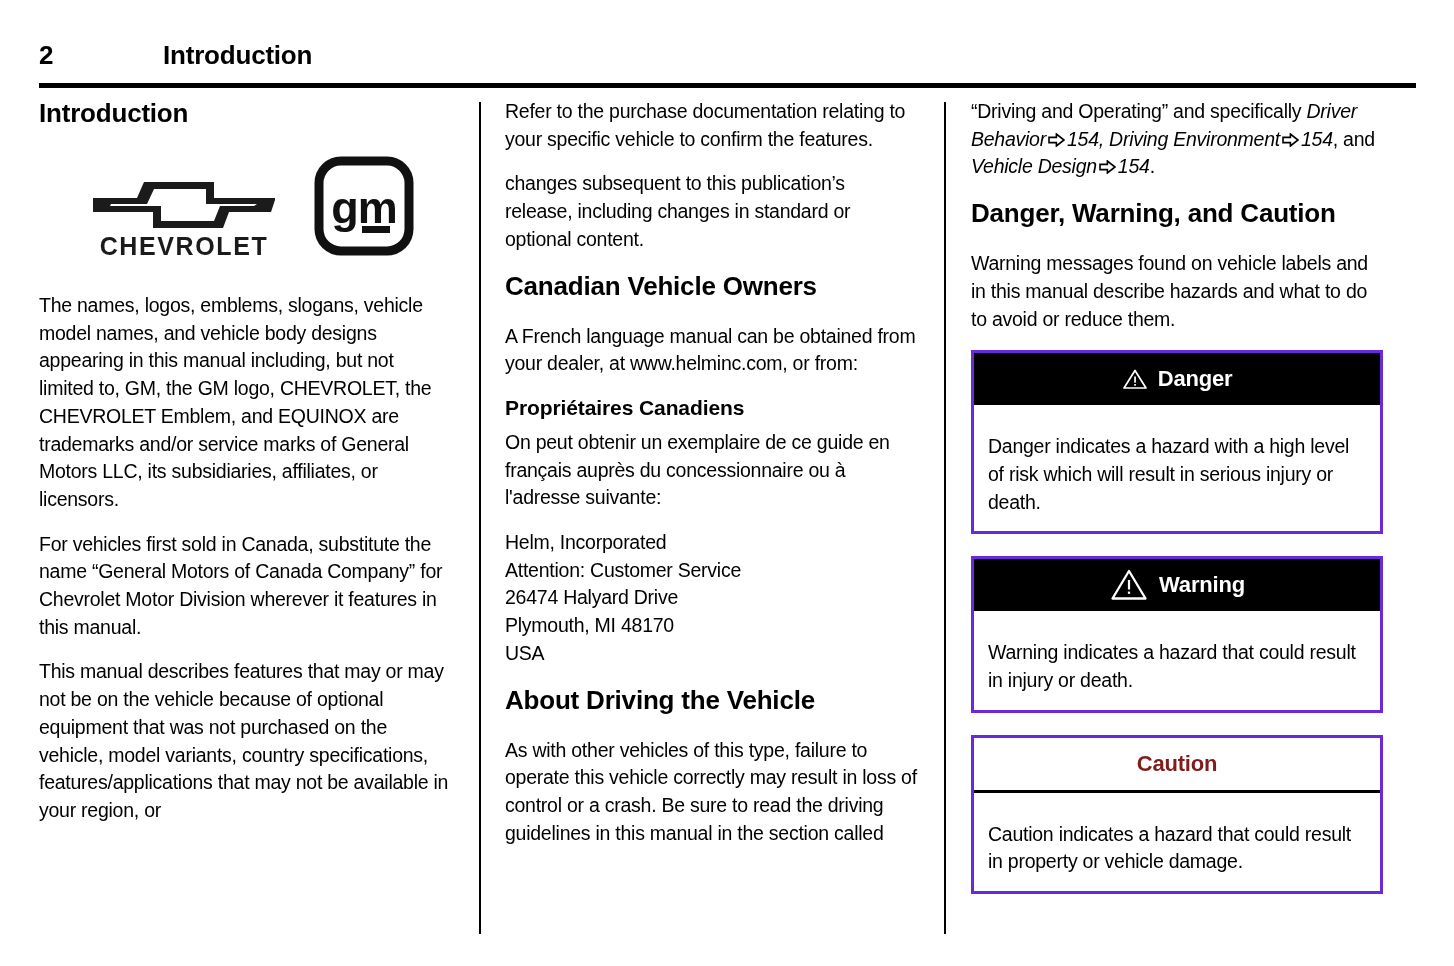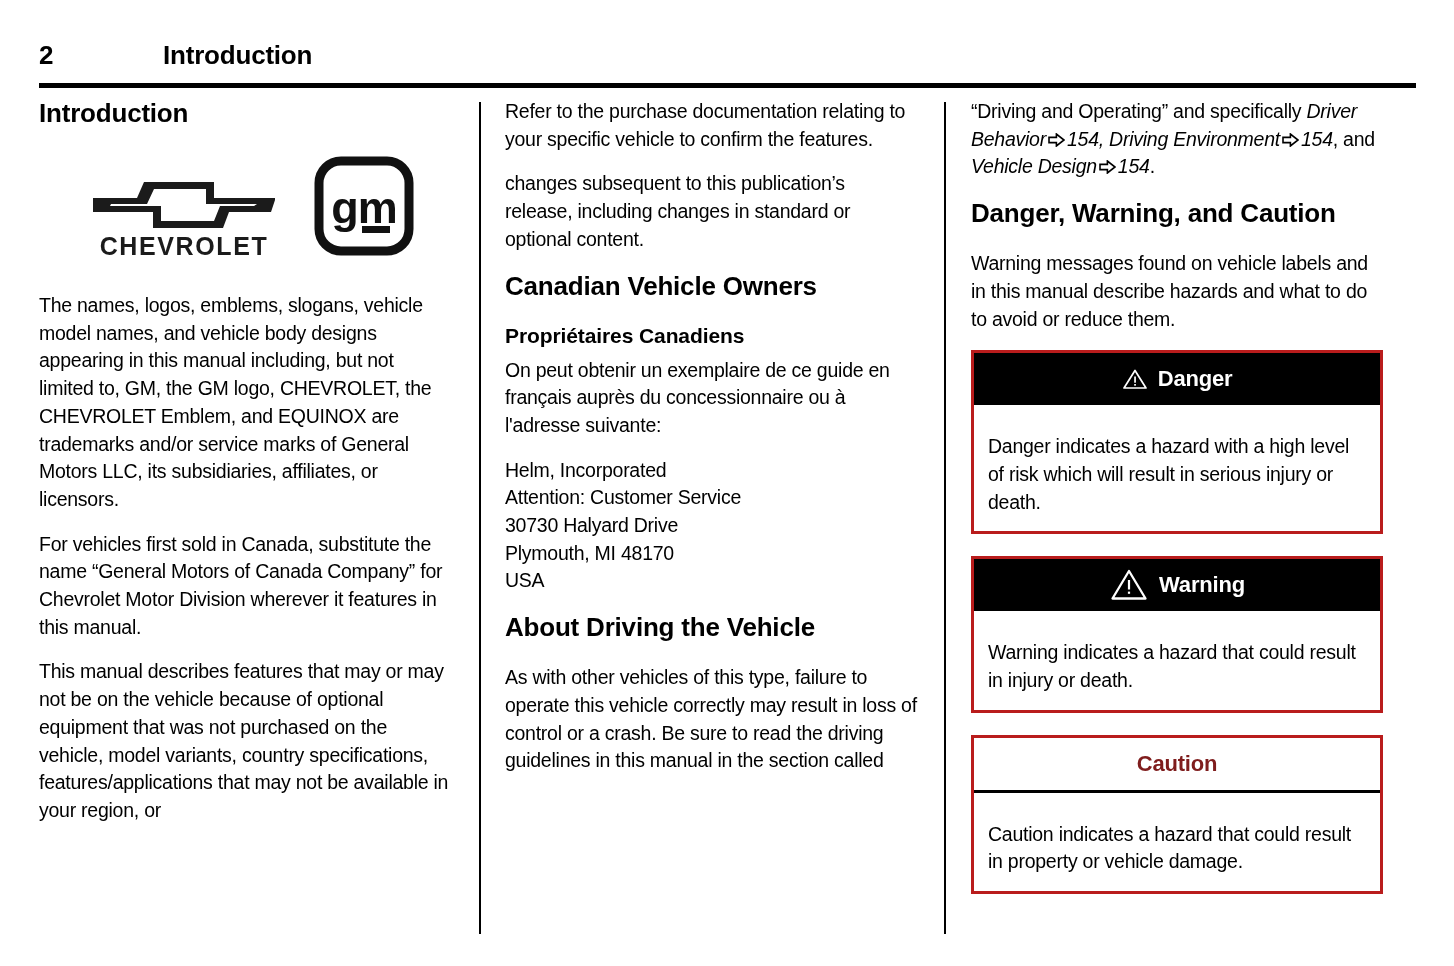--- a/index.html
+++ b/index.html
@@ -133,21 +133,21 @@
   }
   .gm-logo {
     position: absolute;
     left: 273px;
     top: 4px;
     text-decoration: underline;
   }
 
   
   .alert {
-    border: 3px solid #b91c1c;
+    border: 3px solid #6d28d9;
     margin-bottom: 22px;
     background: #fff;
   }
   .alert-head {
     display: flex;
     align-items: center;
     justify-content: center;
     gap: 10px;
     height: 52px;
   }
@@ -222,27 +222,28 @@
     <p class="body">This manual describes features that may or may not be on the vehicle because of optional equipment that was not purchased on the vehicle, model variants, country specifications, features/applications that may not be available in your region, or</p>
 
   </div>
 
   <div class="col col-2">
 
     <p class="body">Refer to the purchase documentation relating to your specific vehicle to confirm the features.</p>
     <p class="body">changes subsequent to this publication’s release, including changes in standard or optional content.</p>
 
     <h1 class="sec-head spacer-head">Canadian Vehicle Owners</h1>
+    <p class="body">A French language manual can be obtained from your dealer, at www.helminc.com, or from:</p>
 
     <h2 class="sub-head spacer-head">Propriétaires Canadiens</h2>
     <p class="body">On peut obtenir un exemplaire de ce guide en français auprès du concessionnaire ou à l'adresse suivante:</p>
 
     <p class="addr">Helm, Incorporated
 Attention: Customer Service
-30730 Halyard Drive
+26474 Halyard Drive
 Plymouth, MI 48170
 USA</p>
 
     <h1 class="sec-head spacer-head">About Driving the Vehicle</h1>
     <p class="body">As with other vehicles of this type, failure to operate this vehicle correctly may result in loss of control or a crash. Be sure to read the driving guidelines in this manual in the section called</p>
 
   </div>
 
   <div class="col col-3">
 

